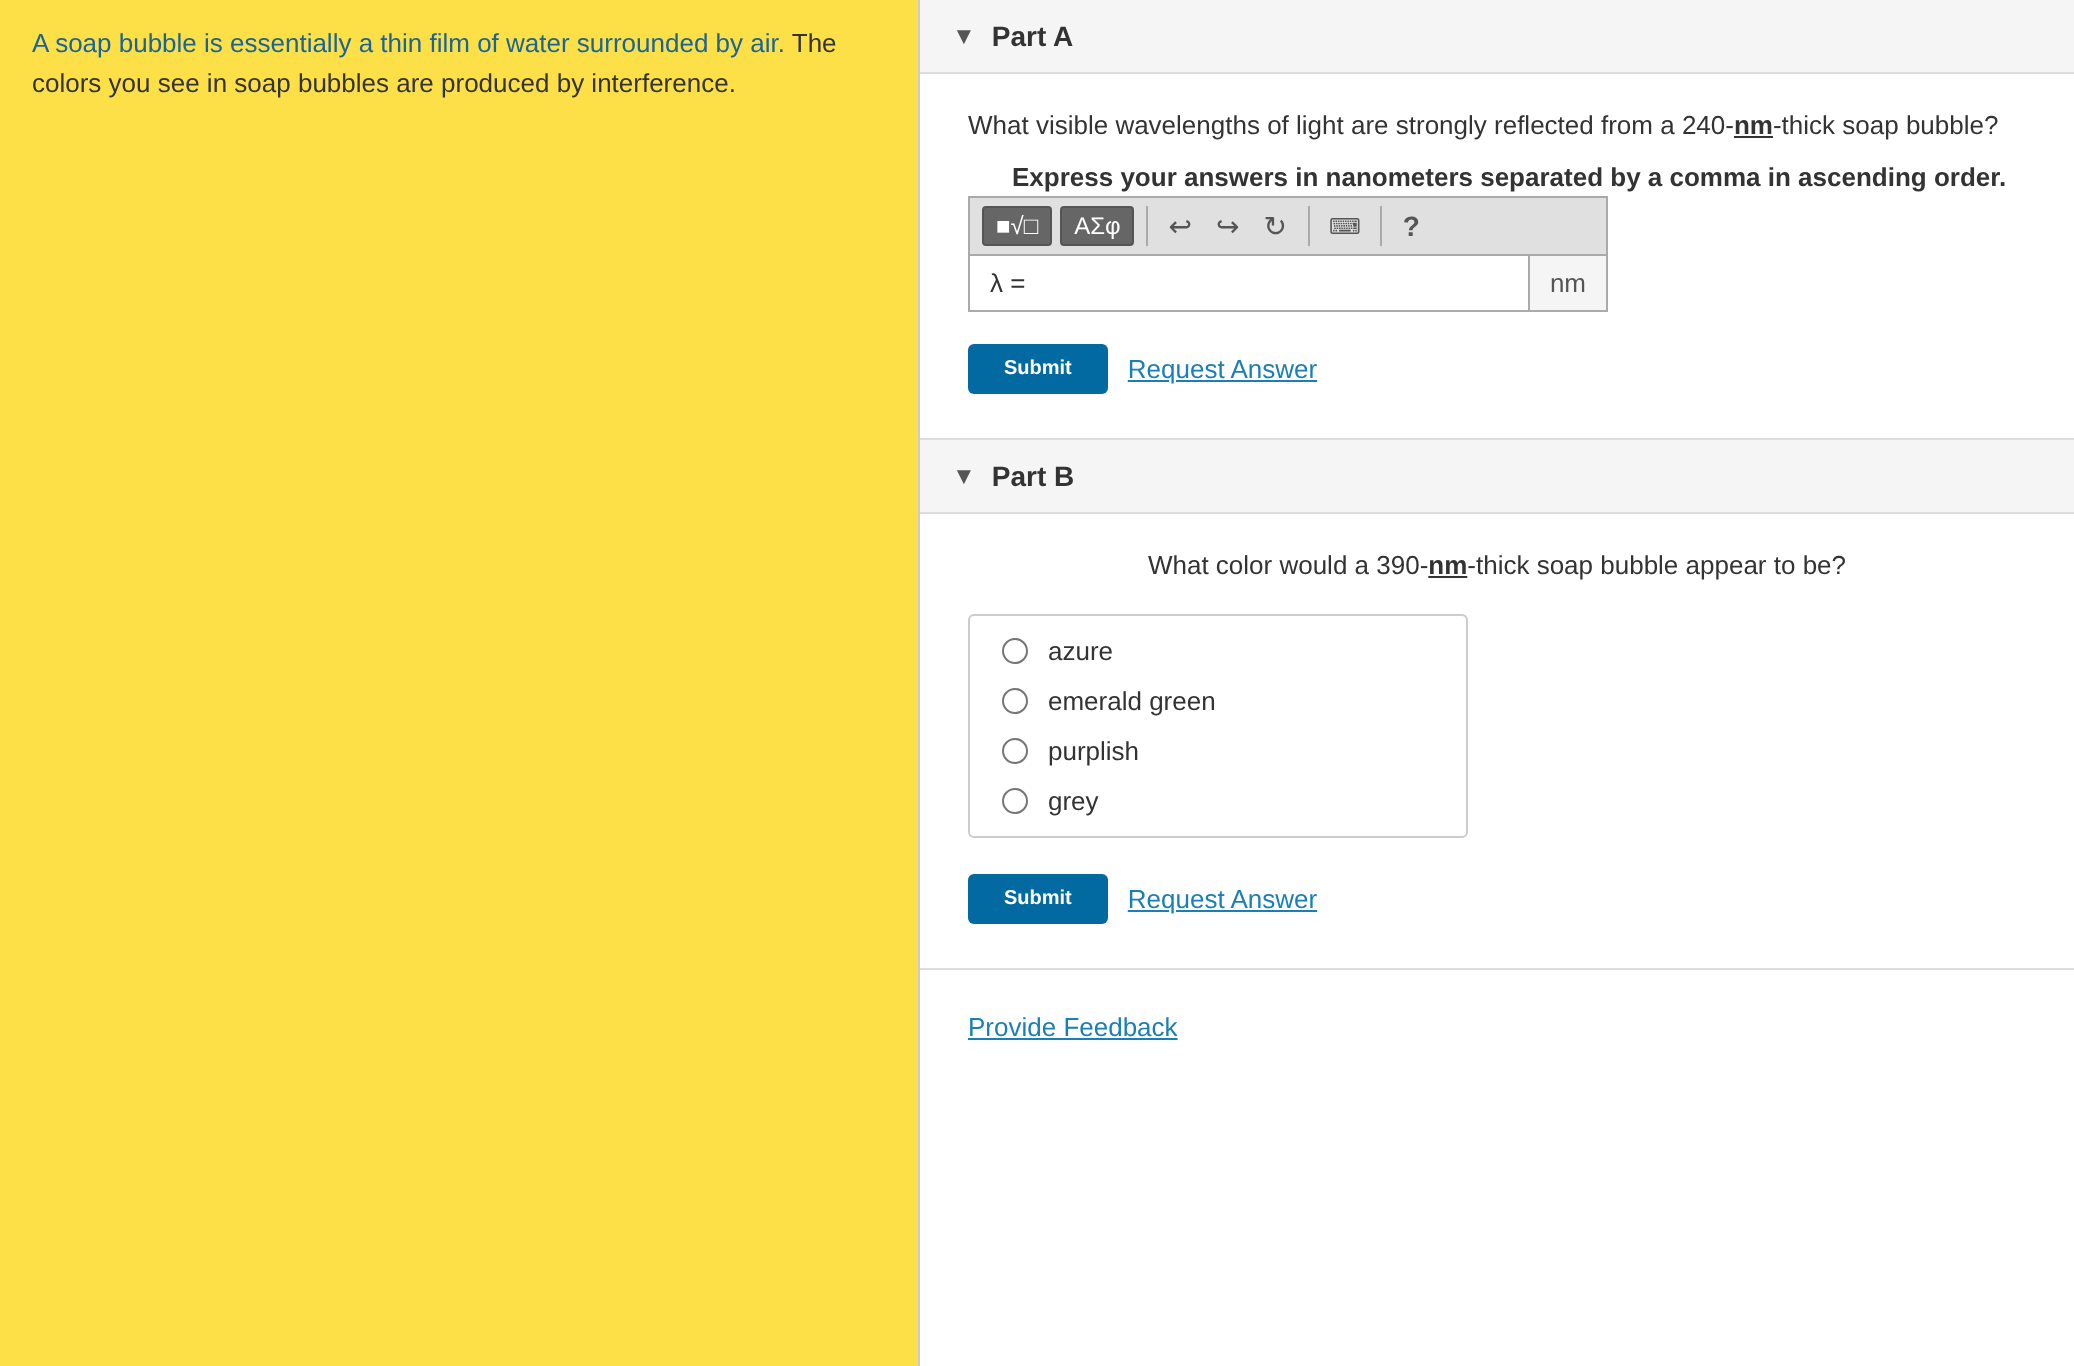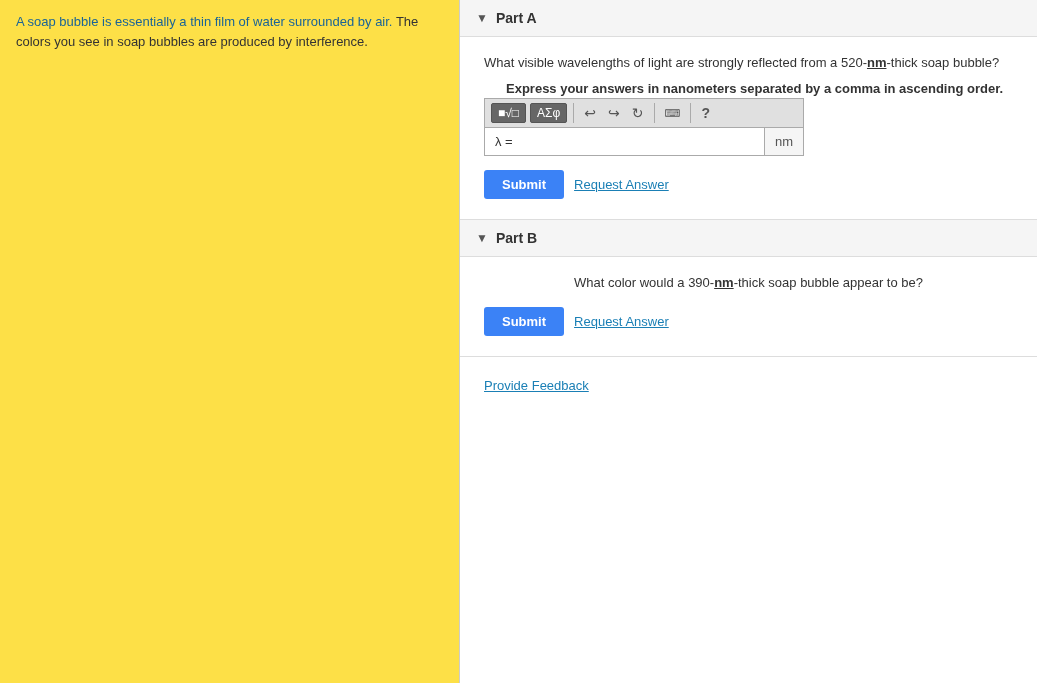--- a/index.html
+++ b/index.html
@@ -150,25 +150,25 @@
     .input-unit {
       padding: 6px 10px;
       font-size: 13px;
       color: #555;
       border-left: 1px solid #aaa;
       background: #f5f5f5;
     }
 
     
     .btn-submit {
-      background: #3b82f6;
+      background: #0369a1;
       color: #fff;
       border: none;
       padding: 7px 18px;
-      font-size: 13px;
+      font-size: 10px;
       cursor: pointer;
       border-radius: 3px;
       font-weight: bold;
     }
 
     .btn-request {
       background: none;
       border: none;
       color: #1a7fb5;
       font-size: 13px;
@@ -245,21 +245,21 @@
 
 <div class="main">
 
   <div class="part-section">
     <div class="part-header">
       <span class="arrow">▼</span>
       <span class="part-title">Part A</span>
     </div>
     <div class="part-body">
       <div class="question-text">
-        <span>What visible wavelengths of light are strongly reflected from a 520-</span><span class="nm-text">nm</span><span>-thick soap bubble?</span>
+        <span>What visible wavelengths of light are strongly reflected from a 240-</span><span class="nm-text">nm</span><span>-thick soap bubble?</span>
       </div>
       <div class="question-subtext">Express your answers in nanometers separated by a comma in ascending order.</div>
 
       <div class="math-toolbar">
         <button class="toolbar-btn">■√□</button>
         <button class="toolbar-btn">AΣφ</button>
         <div class="toolbar-separator"></div>
         <button class="toolbar-icon-btn" title="Undo">↩</button>
         <button class="toolbar-icon-btn" title="Redo">↪</button>
         <button class="toolbar-icon-btn" title="Reset">↻</button>
@@ -285,20 +285,38 @@
   <div class="part-section">
     <div class="part-header">
       <span class="arrow">▼</span>
       <span class="part-title">Part B</span>
     </div>
     <div class="part-body">
       <div class="question-text" style="margin-bottom:14px;text-align:center;">
         <span>What color would a 390-</span><span class="nm-text">nm</span><span>-thick soap bubble appear to be?</span>
       </div>
 
+      <div class="options-box">
+        <label class="option-item">
+          <input type="radio" name="partb" style="">
+          <span class="option-label">azure</span>
+        </label>
+        <label class="option-item">
+          <input type="radio" name="partb" style="">
+          <span class="option-label">emerald green</span>
+        </label>
+        <label class="option-item">
+          <input type="radio" name="partb" style="">
+          <span class="option-label">purplish</span>
+        </label>
+        <label class="option-item">
+          <input type="radio" name="partb" style="">
+          <span class="option-label">grey</span>
+        </label>
+      </div>
 
       <div class="action-row">
         <button class="btn-submit">Submit</button>
         <button class="btn-request">Request Answer</button>
       </div>
     </div>
   </div>
 
   <div class="feedback-section">
     <button class="feedback-link">Provide Feedback</button>

